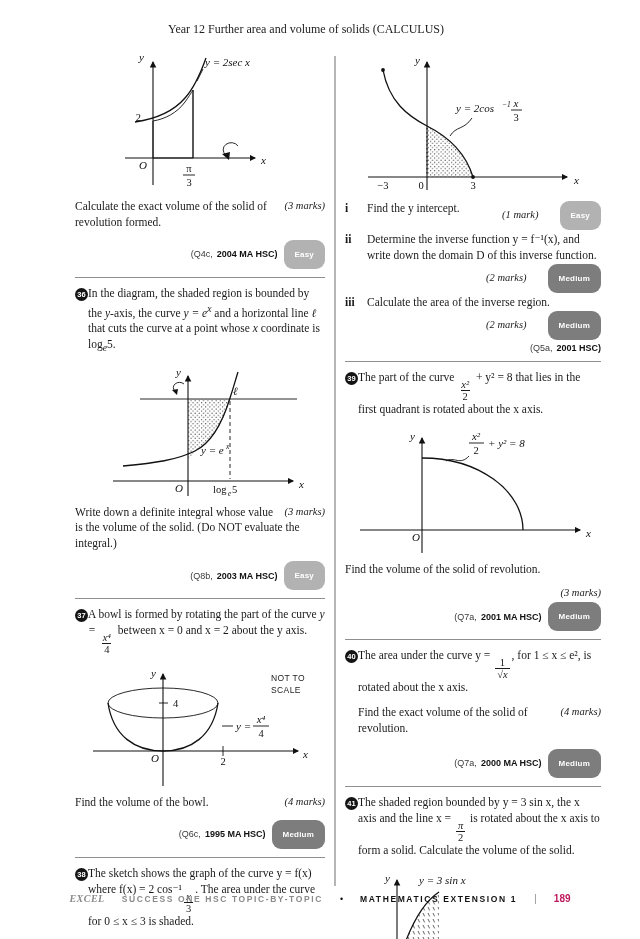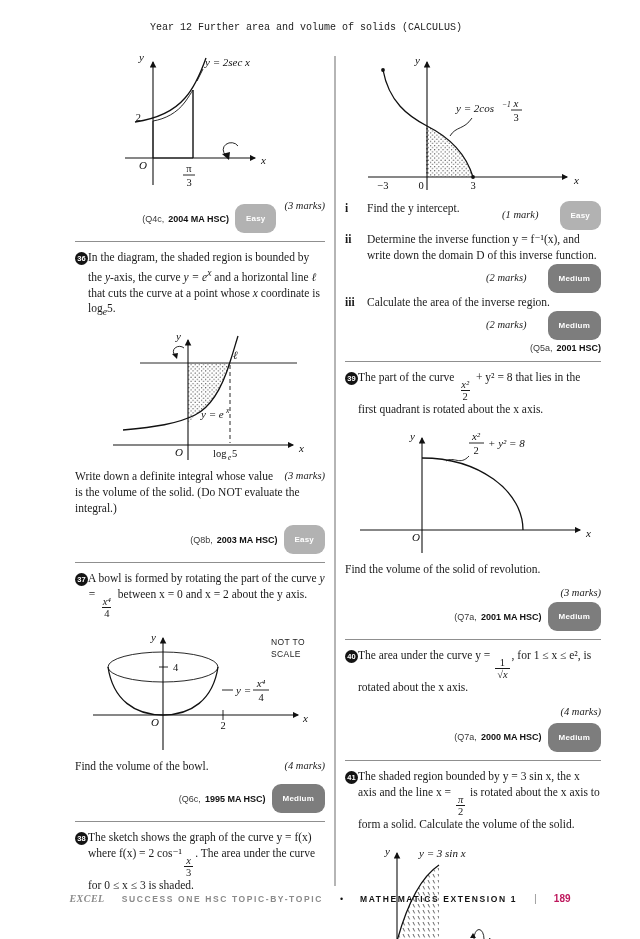--- a/index.html
+++ b/index.html
@@ -1,19 +1,19 @@
 <!DOCTYPE html>
 <html><head>
 <meta charset="utf-8">
 <style>
   html,body{margin:0;padding:0;}
   body{width:640px;height:939px;background:#ffffff;position:relative;overflow:hidden;
        font-family:"Liberation Serif","DejaVu Serif",serif;color:#1a1a1a;}
   .header{position:absolute;top:22px;left:0;width:612px;text-align:center;
-          font-family:Liberation Mono, monospace;font-size:10px;color:#222;}
+          font-family:Liberation Serif, serif;font-size:12px;color:#222;}
   .vrule{position:absolute;left:334px;top:56px;height:830px;width:1.5px;background:#b5b5b5;}
   .columns{position:absolute;top:44px;left:0;width:640px;display:flex;}
   .col-left{width:250px;margin-left:75px;}
   .col-right{width:256px;margin-left:20px;}
   .section{padding:8px 0 6px;}
   .section.first{padding-top:4px;}
   .section + .section{border-top:1.5px solid #8f8f8f;}
   p.t{margin:0 0 9px;font-size:11.5px;line-height:1.38;}
   .mi{font-style:italic;}
   .q{display:flex;}
@@ -98,21 +98,21 @@
           <text class="it" x="59" y="11" text-anchor="end">y</text>
           <text class="it" x="176" y="114">x</text>
           <text class="it" x="62" y="119" text-anchor="end">O</text>
           <text class="rm" x="56" y="71" text-anchor="end">2</text>
           <text class="it" x="120" y="16">y = 2sec x</text>
           <text class="rm" x="104" y="122" text-anchor="middle">π</text>
           <line class="thin" x1="98" y1="125" x2="110" y2="125"></line>
           <text class="rm" x="104" y="136" text-anchor="middle">3</text>
         </svg>
       </div>
-      <p class="t"><span class="marks">(3 marks)</span></p>
+      <p class="t"><span class="marks">(3 marks)</span><span>Calculate the exact volume of the solid of revolution formed.</span></p>
       <div class="cite">
         <span class="pre">(Q4c,</span>
         <span class="src">2004 MA HSC)</span>
         <span class="pill" style="background: rgb(178, 178, 178);">Easy</span>
       </div>
     </div>
 
     <div class="section">
       <div class="q">
         <span class="qnum">36</span>
@@ -290,21 +290,21 @@
     </div>
 
     <div class="section">
       <div class="q">
         <span class="qnum">40</span>
         <div class="qbody">
           <p class="t"><span>The area under the curve y = </span><span class="frac">
                 <span class="num">1</span>
                 <span class="den mi">√x</span>
               </span><span>, for 1 ≤ x ≤ e², is rotated about the x axis.</span></p>
-          <p class="t"><span class="marks">(4 marks)</span></p>
+          <p class="t"><span class="marks">(4 marks)</span><span>Find the exact volume of the solid of revolution.</span></p>
         </div>
       </div>
       <div class="cite">
         <span class="pre">(Q7a,</span>
         <span class="src">2000 MA HSC)</span>
         <span class="pill" style="background: rgb(125, 125, 125);">Medium</span>
       </div>
     </div>
 
     <div class="section">

